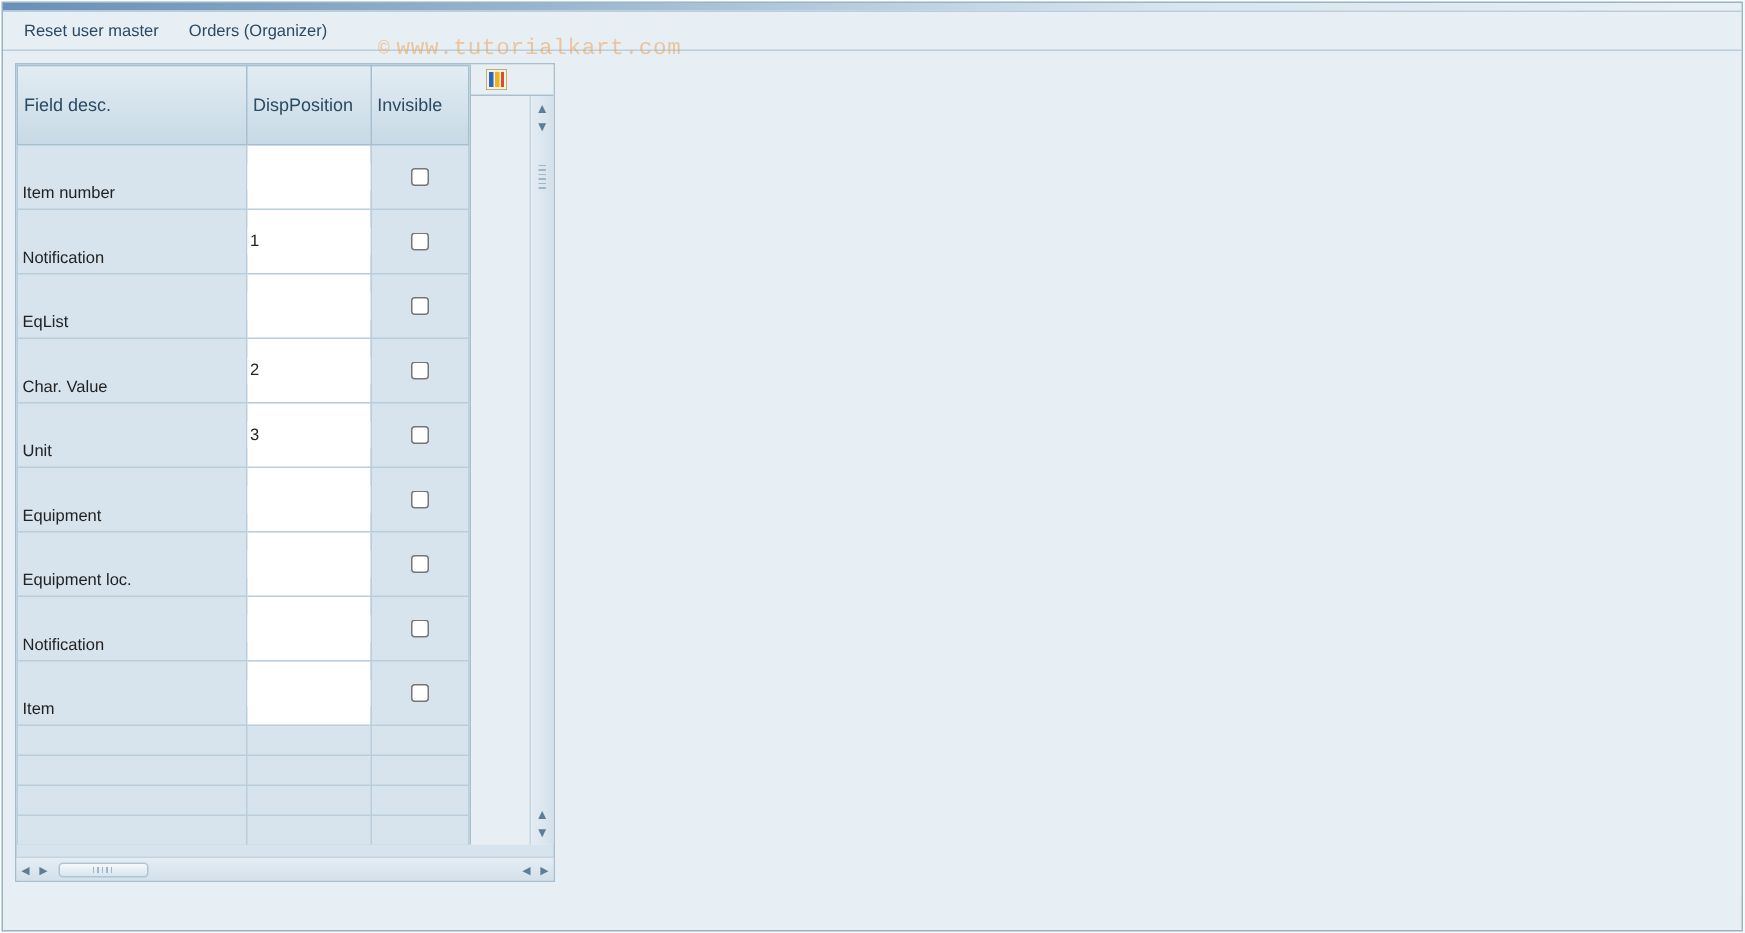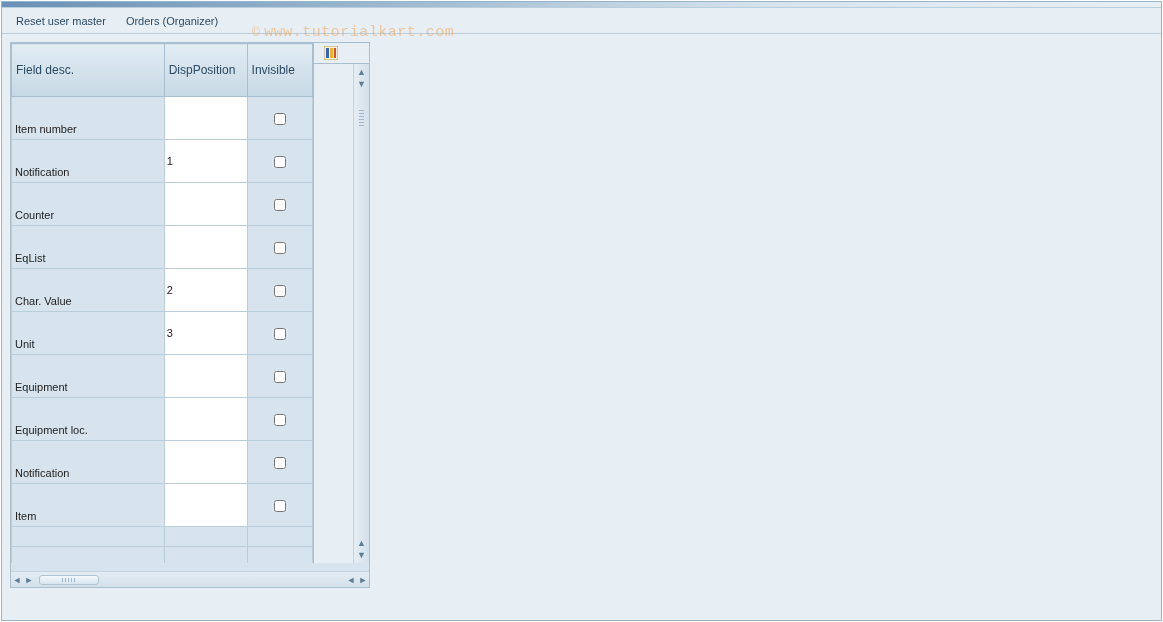--- a/index.html
+++ b/index.html
@@ -264,27 +264,20 @@
                     <span class="label">Item number</span>
                   </td>
                   <td class="cell-text"><input type="text" style=""></td>
                   <td class="check-cell"><input type="checkbox" style=""></td>
                 </tr>
                 <tr>
                   <td>
                     <span class="label">Notification</span>
                   </td>
                   <td class="cell-text"><input type="text" value="1" style=""></td>
-                  <td class="check-cell"><input type="checkbox" style=""></td>
-                </tr>
-                <tr>
-                  <td>
-                    <span class="label">Counter</span>
-                  </td>
-                  <td class="cell-text"><input type="text" style=""></td>
                   <td class="check-cell"><input type="checkbox" style=""></td>
                 </tr>
                 <tr>
                   <td>
                     <span class="label">EqList</span>
                   </td>
                   <td class="cell-text"><input type="text" style=""></td>
                   <td class="check-cell"><input type="checkbox" style=""></td>
                 </tr>
                 <tr>

